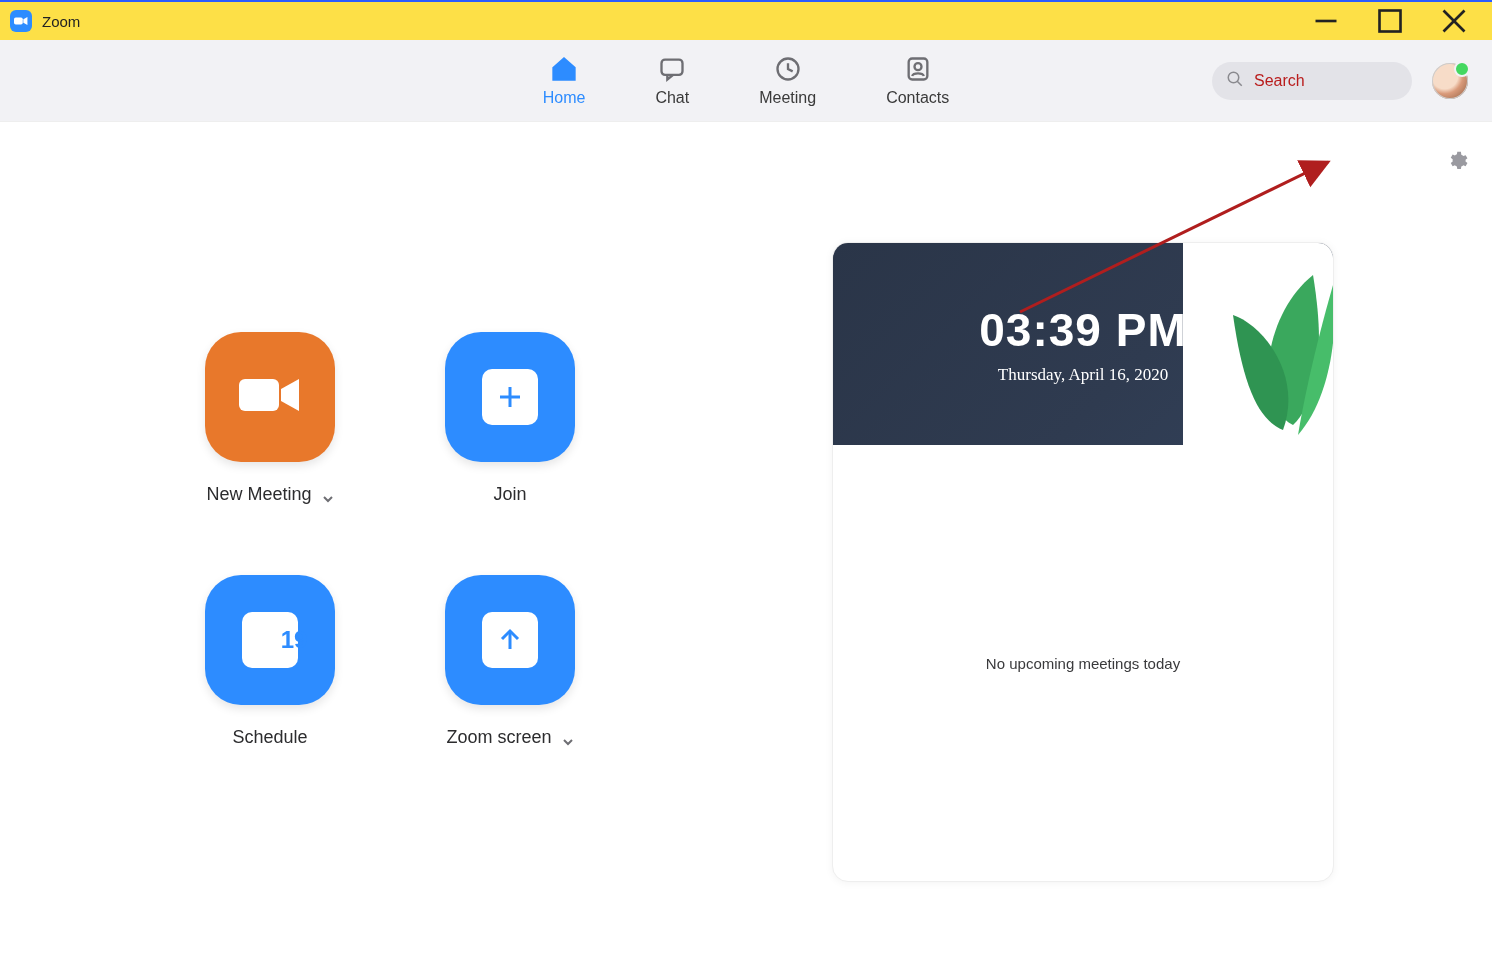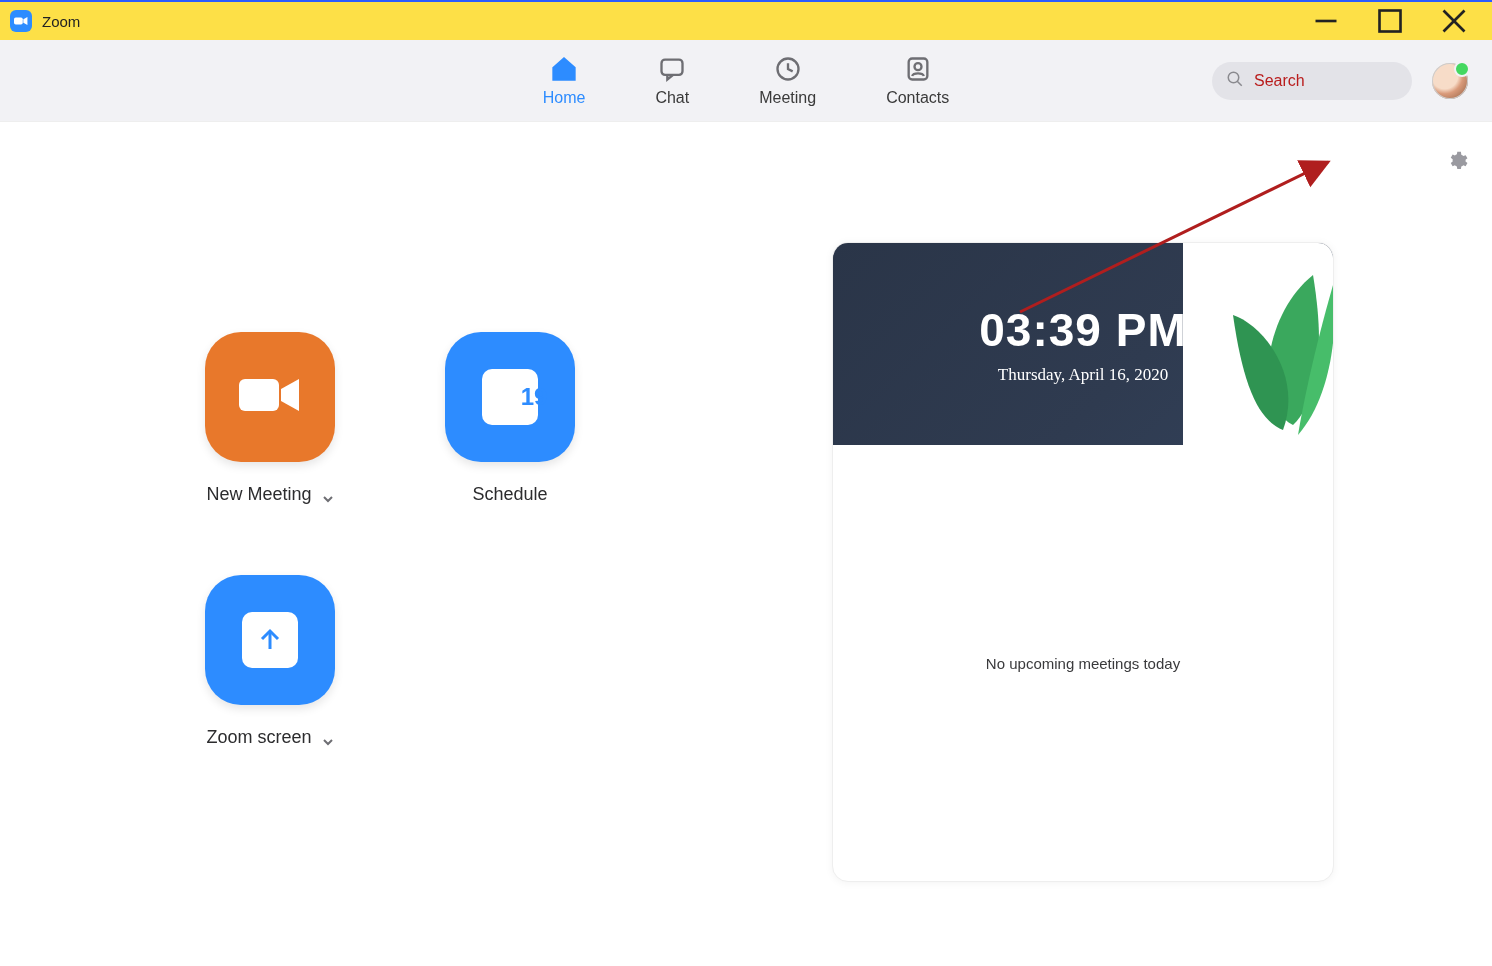--- a/index.html
+++ b/index.html
@@ -195,20 +195,33 @@
       <div class="action-label">
         <span>New Meeting</span>
         <span class="chev">
           <svg viewBox="0 0 12 12">
               <polyline points="2,4 6,8 10,4"></polyline>
             </svg>
         </span>
       </div>
     </div>
 
+    <div class="action-cell">
+      <div class="action-btn btn-blue">
+        <div class="inner-square">
+          <svg width="30" height="30" viewBox="0 0 30 30">
+              <line x1="15" y1="5" x2="15" y2="25"></line>
+              <line x1="5" y1="15" x2="25" y2="15"></line>
+            </svg>
+        </div>
+      </div>
+      <div class="action-label">
+        <span>Join</span>
+      </div>
+    </div>
 
     <div class="action-cell">
       <div class="action-btn btn-blue">
         <div class="inner-square" style="position:relative;padding-left:48px;">
           <svg width="56" height="56" viewBox="0 0 56 56" style="position:absolute;inset:0;">
               <line x1="17" y1="2" x2="17" y2="12" stroke="#fff" stroke-width="4" stroke-linecap="round"></line>
               <line x1="39" y1="2" x2="39" y2="12" stroke="#fff" stroke-width="4" stroke-linecap="round"></line>
             </svg>
           <span style="color:#2D8CFF;font-size:24px;font-weight:600;">19</span>
         </div>

